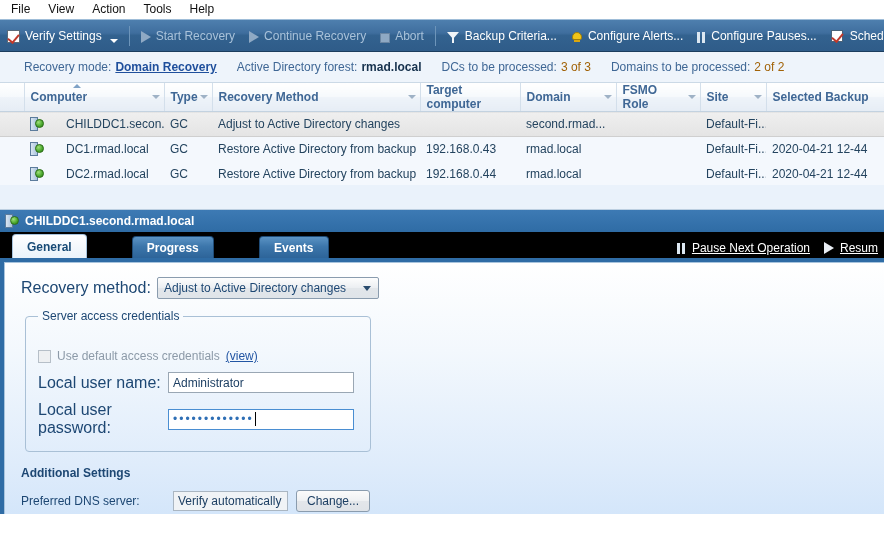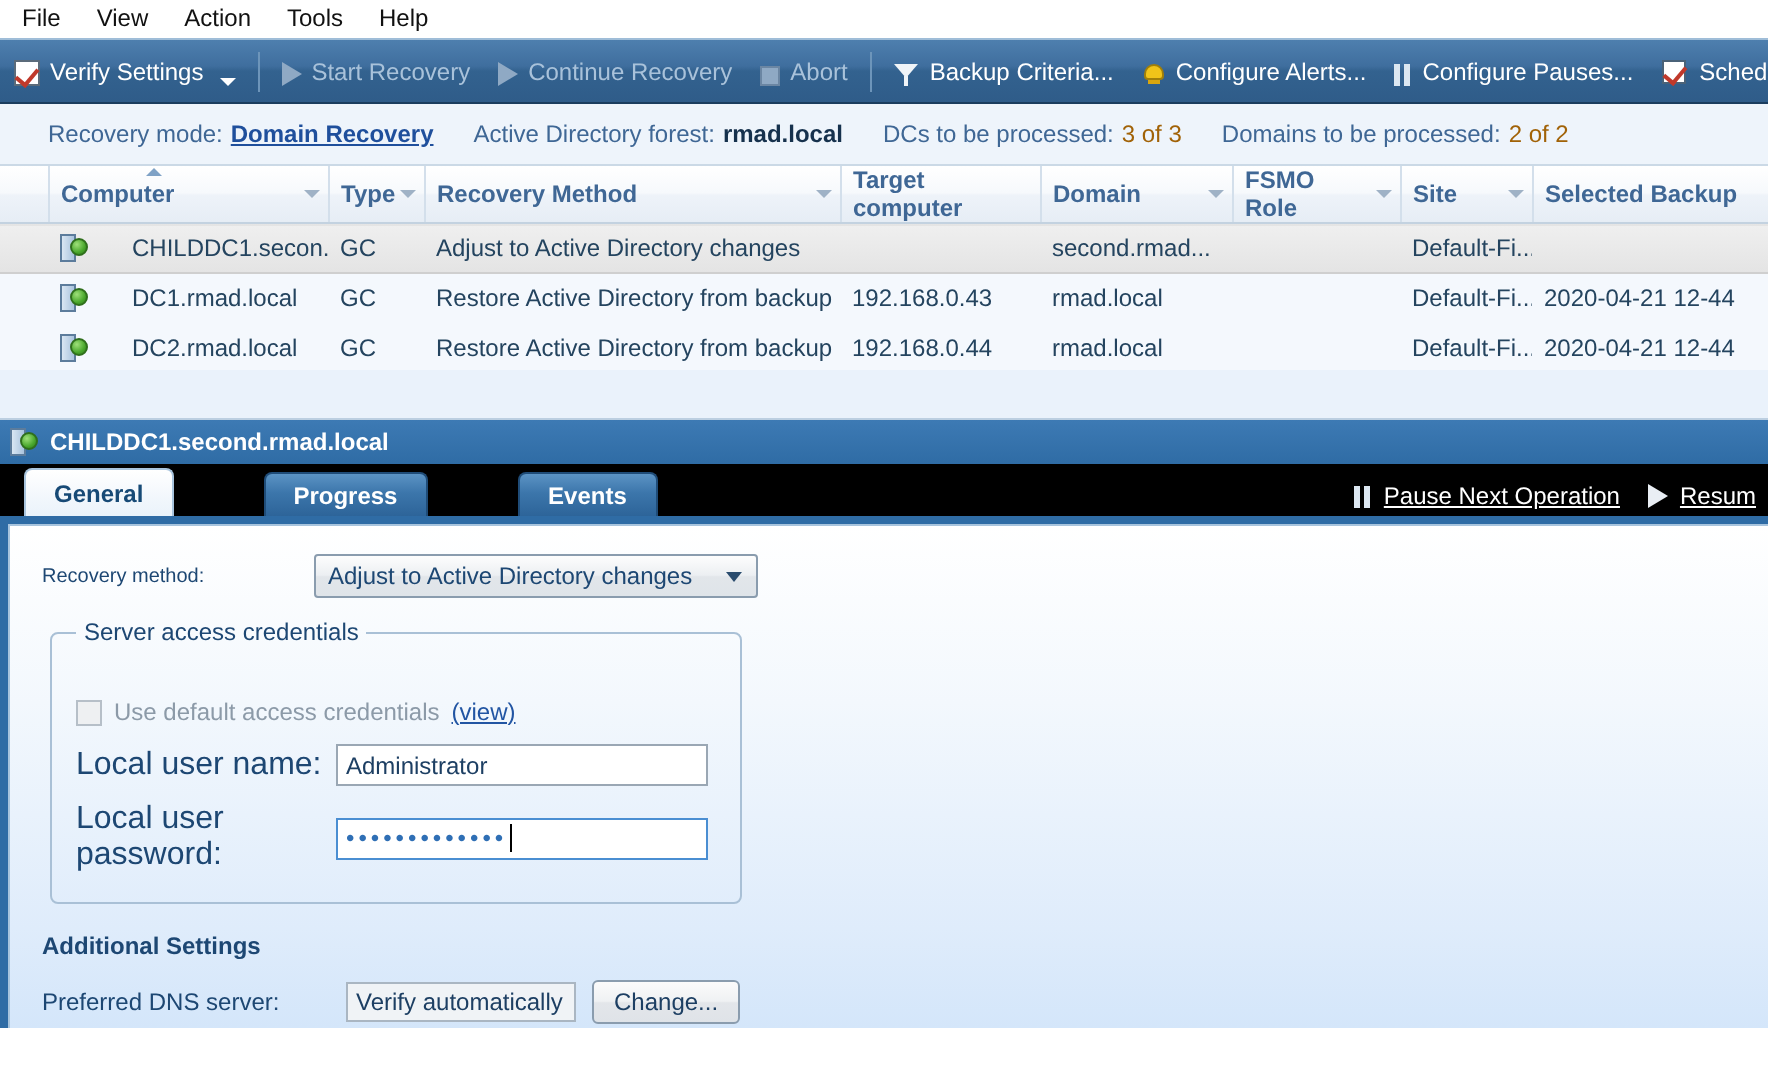--- a/index.html
+++ b/index.html
@@ -383,21 +383,21 @@
     overflow: hidden;
   }
 
   .formrow {
     display: flex;
     align-items: center;
     margin-bottom: 10px;
   }
   .formrow .flbl {
     color: #1d4773;
-    font-size: 10px;
+    font-size: 16px;
     width: 136px;
     flex: none;
   }
 
   select.combo, .combo {
     width: 222px;
     height: 22px;
     box-sizing: border-box;
     border: 1px solid #8a9cae;
     border-radius: 2px;

